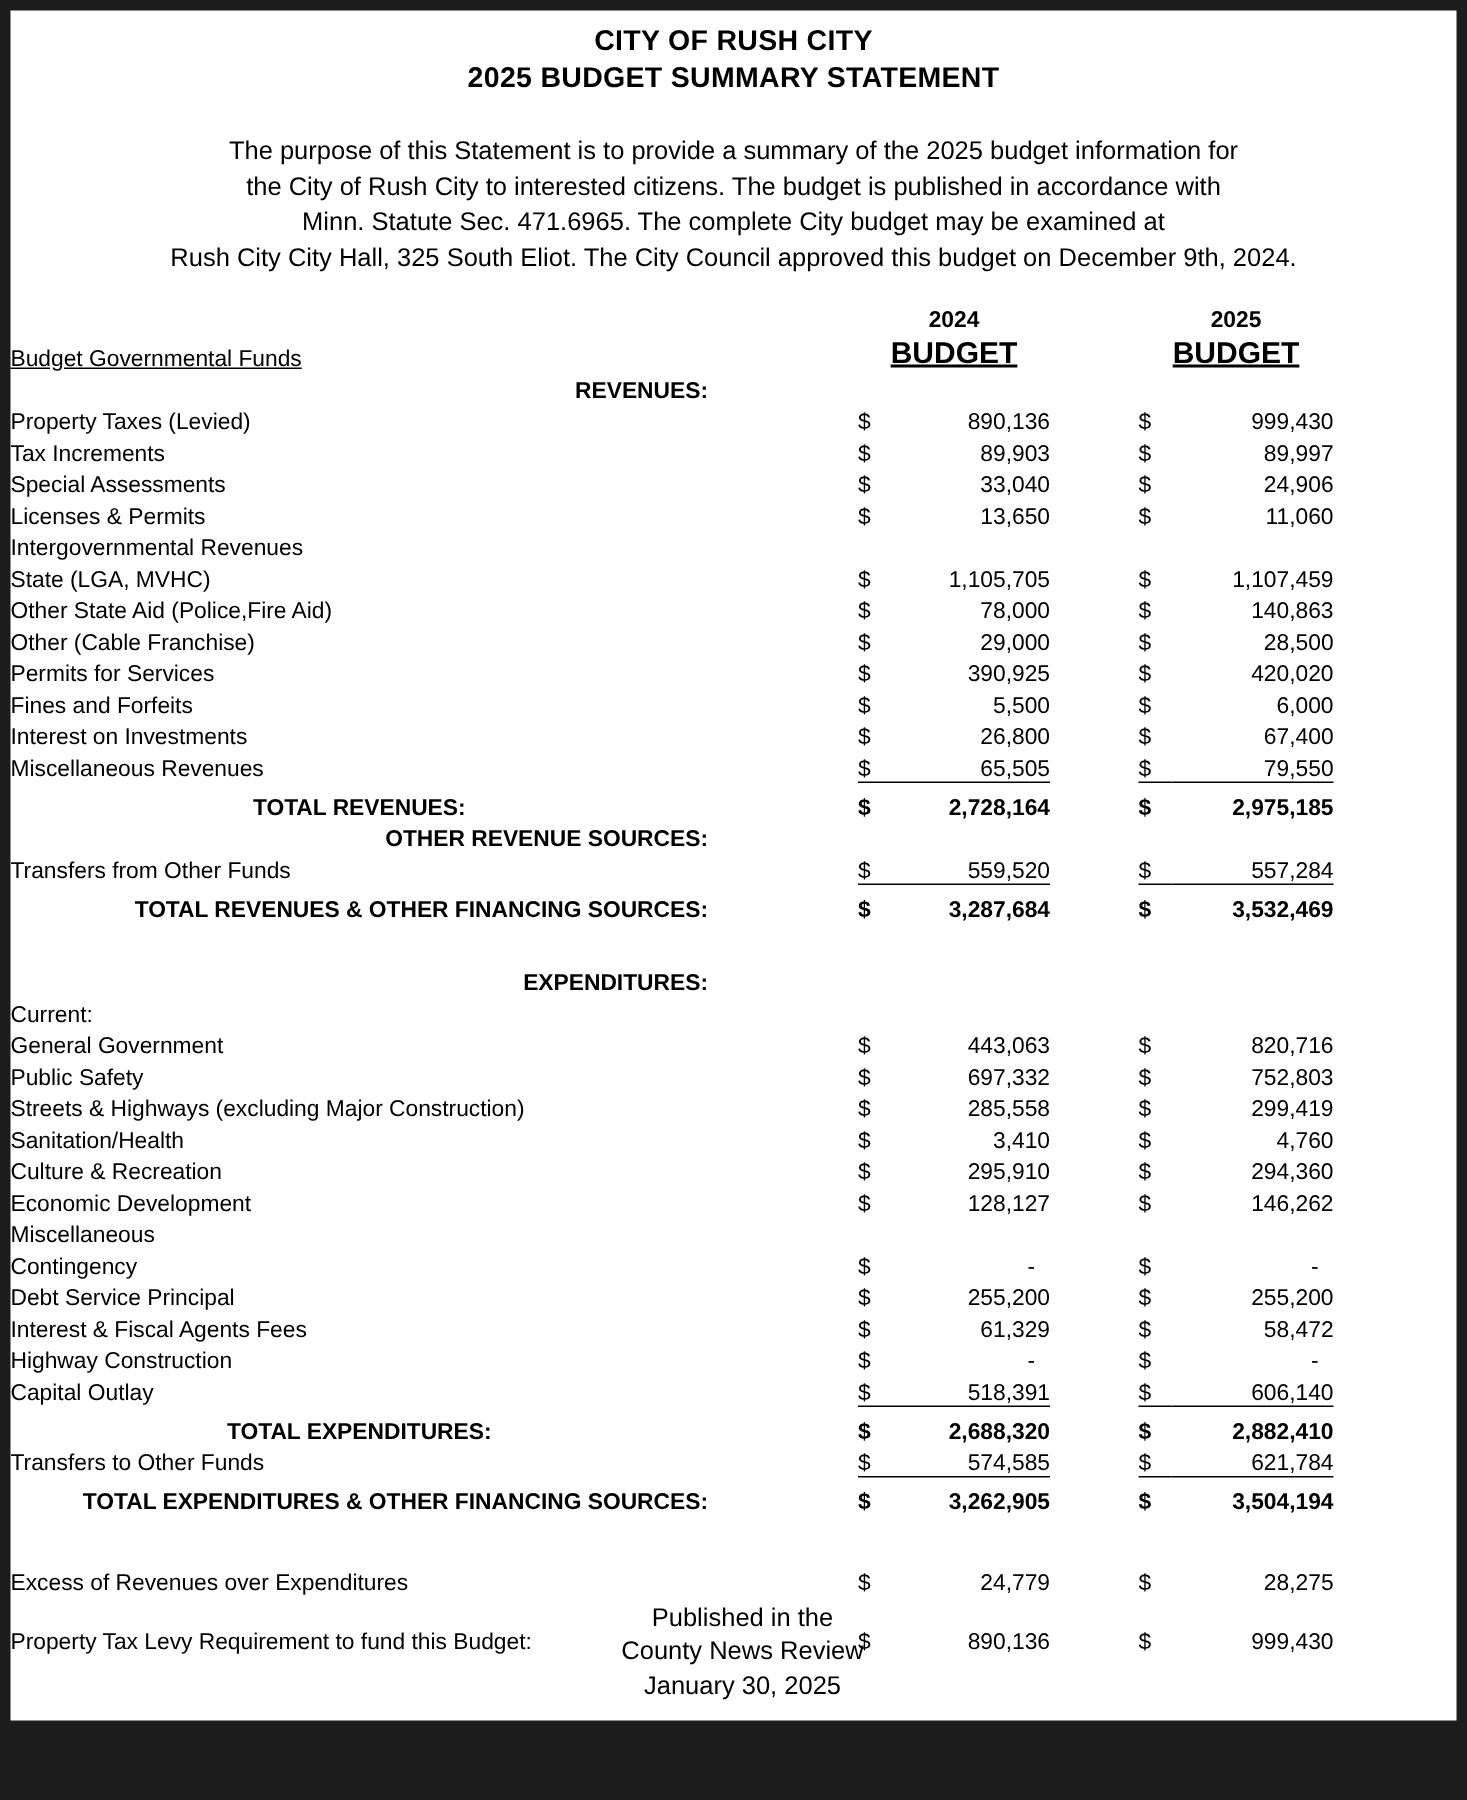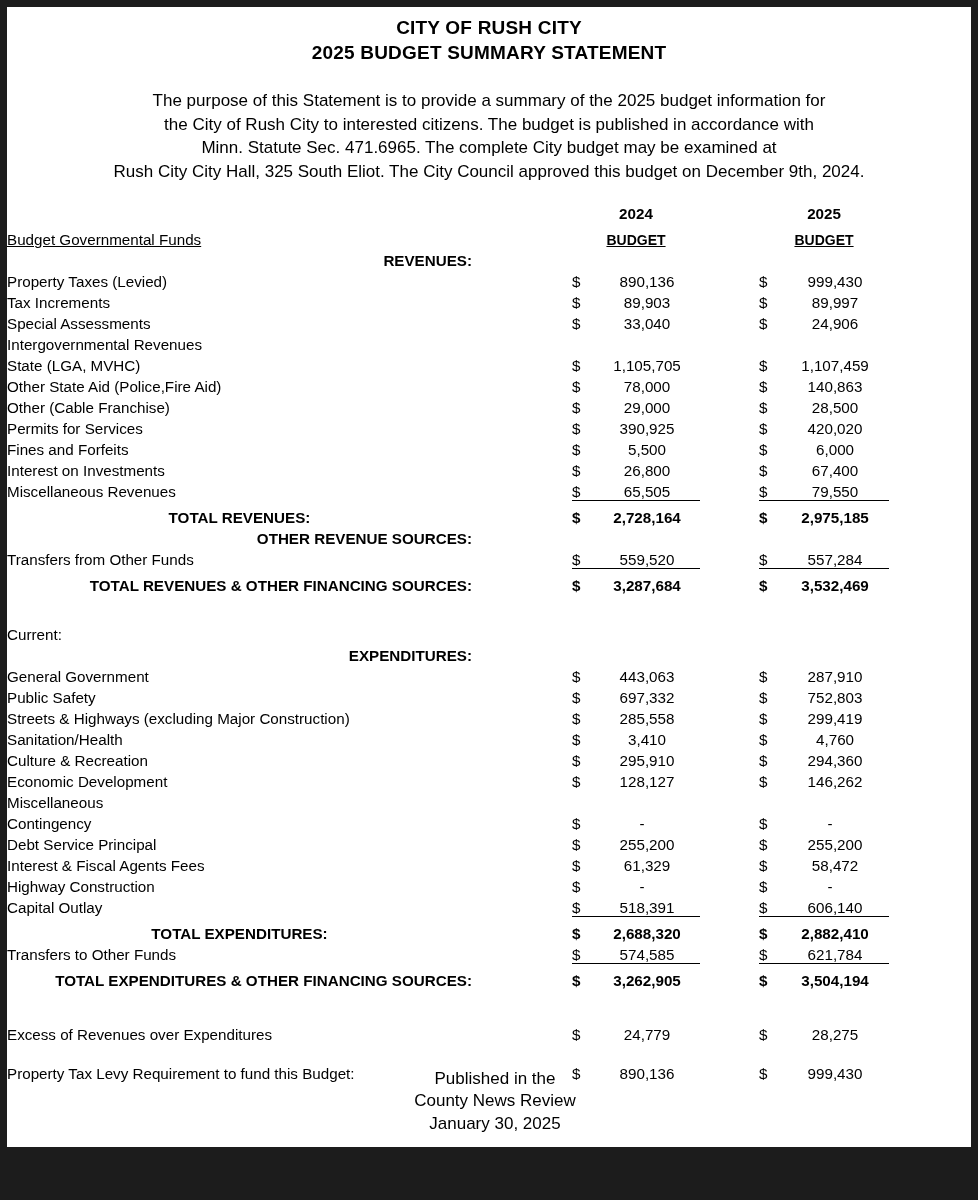--- a/index.html
+++ b/index.html
@@ -55,21 +55,21 @@
   col.c-gap2  { width: 59px; }
   col.c-sym2  { width: 22px; }
   col.c-num2  { width: 108px; }
   col.c-pad   { width: 82px; }
 
   tr.row { height: 21px; }
   tr.row.tall { height: 26px; }
 
   td.label { padding-left: 114px; white-space: nowrap; }
   td.sym  { text-align: left; padding-left: 2px; }
-  td.num  { text-align: center; padding-right: 2px; white-space: nowrap; }
+  td.num  { text-align: right; padding-right: 2px; white-space: nowrap; }
   td.num.dash { padding-right: 10px; }
 
   
   .ind0 { padding-left: 114px; }
   .ind05{ padding-left: 128px; }
   .ind1 { padding-left: 140px; }
   .ind2 { padding-left: 158px; margin-top: 32px; }
   .ind3 { padding-left: 175px; }
 
   .bold { font-weight: bold; text-align: right; }
@@ -77,21 +77,21 @@
 
   
   .rule-top { border-top: 1.6px solid #000; }
 
   
   td.lbl-center-total { text-align: center; padding-left: 0; padding-right: 0; white-space: nowrap; }
   td.lbl-right-total  { text-align: right; padding-right: 4px; white-space: nowrap; }
 
   
   .hdr-year { text-align: center; font-weight: bold; font-size: 15.2px; }
-  .hdr-budget { text-align: center; font-weight: bold; font-size: 14px; }
+  .hdr-budget { text-align: center; font-weight: bold; font-size: 20px; }
   .hdr-budget span { text-decoration: underline; }
 
   .spacer-row { height: 13px; }
   .spacer-row-lg { height: 28px; }
 
   
   .footer {
     position: absolute;
     left: 12px; right: 0;
     bottom: 12px;
@@ -186,20 +186,30 @@
       <td class="ind1">Special Assessments</td>
       <td></td>
       <td class="sym">$</td>
       <td class="num">33,040</td>
       <td></td>
       <td class="sym">$</td>
       <td class="num">24,906</td>
       <td></td>
     </tr>
 
+    <tr class="row">
+      <td class="ind1">Licenses &amp; Permits</td>
+      <td></td>
+      <td class="sym">$</td>
+      <td class="num">13,650</td>
+      <td></td>
+      <td class="sym">$</td>
+      <td class="num">11,060</td>
+      <td></td>
+    </tr>
 
     <tr class="row">
       <td class="ind1">Intergovernmental Revenues</td>
       <td></td>
             <td></td>
             <td></td>
       <td></td>
             <td></td>
             <td></td>
             <td></td>
@@ -324,49 +334,49 @@
       <td class="sym bold rule-top">$</td>
       <td class="num bold rule-top">3,532,469</td>
       <td></td>
     </tr>
 
     <tr class="spacer-row-lg">
             <td colspan="8"></td>
           </tr>
 
     <tr class="row">
+      <td class="ind0 bold">EXPENDITURES:</td>
+      <td></td>
+            <td></td>
+            <td></td>
+      <td></td>
+            <td></td>
+            <td></td>
+            <td></td>
+    </tr>
+
+    <tr class="row">
       <td class="ind05">Current:</td>
       <td></td>
             <td></td>
             <td></td>
       <td></td>
             <td></td>
             <td></td>
             <td></td>
     </tr>
 
     <tr class="row">
-      <td class="ind0 bold">EXPENDITURES:</td>
-      <td></td>
-            <td></td>
-            <td></td>
-      <td></td>
-            <td></td>
-            <td></td>
-            <td></td>
-    </tr>
-
-    <tr class="row">
       <td class="ind1">General Government</td>
       <td></td>
       <td class="sym">$</td>
       <td class="num">443,063</td>
       <td></td>
       <td class="sym">$</td>
-      <td class="num">287,910</td>
+      <td class="num">820,716</td>
       <td></td>
     </tr>
 
     <tr class="row">
       <td class="ind1">Public Safety</td>
       <td></td>
       <td class="sym">$</td>
       <td class="num">697,332</td>
       <td></td>
       <td class="sym">$</td>

